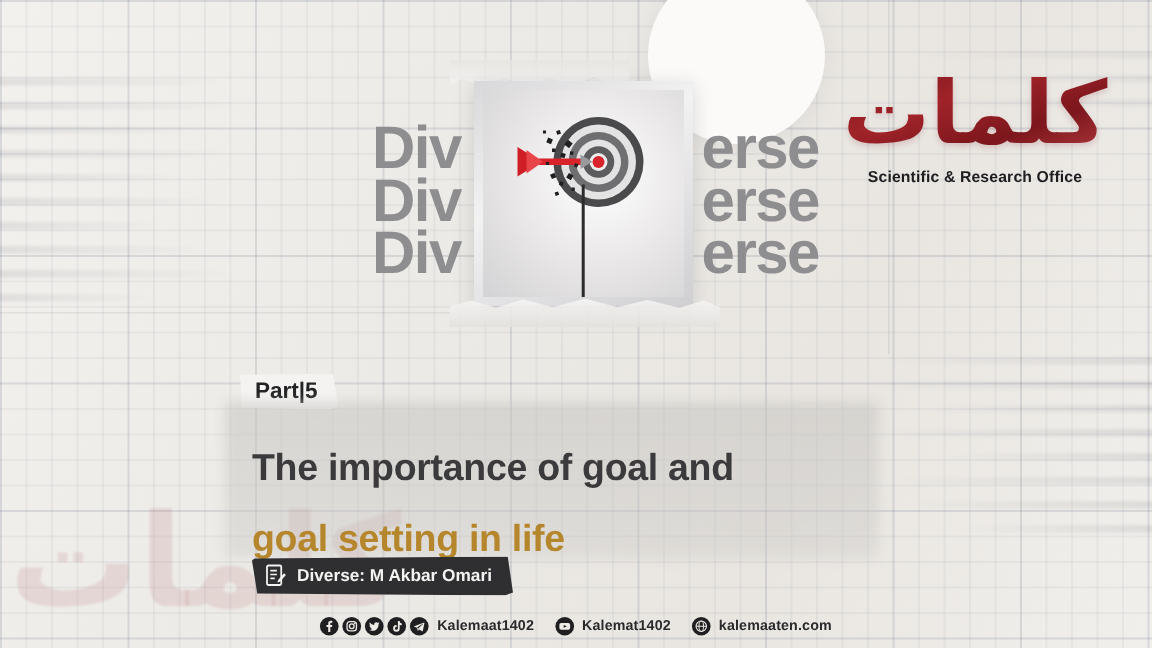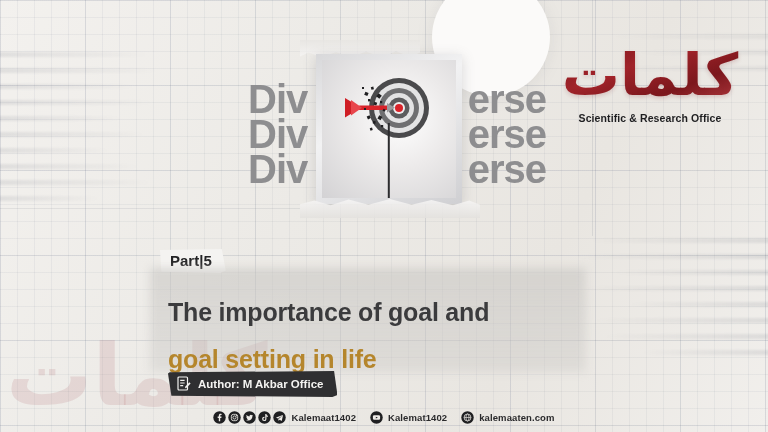--- a/index.html
+++ b/index.html
@@ -281,21 +281,21 @@
   </div>
 
   <div class="author">
     <svg width="14" height="15" viewBox="0 0 14 15">
       <rect x="1" y="1" width="9.5" height="13" rx="1" fill="none" stroke="#f4f3f1" stroke-width="1.2"></rect>
       <line x1="3.2" y1="4.4" x2="7.6" y2="4.4" stroke="#f4f3f1" stroke-width="1.1"></line>
       <line x1="3.2" y1="7" x2="7.6" y2="7" stroke="#f4f3f1" stroke-width="1.1"></line>
       <line x1="3.2" y1="9.6" x2="6.2" y2="9.6" stroke="#f4f3f1" stroke-width="1.1"></line>
       <path d="M8.4 10.6 L12.4 6.2 L13.6 7.4 L9.6 11.8 L7.9 12.3 Z" fill="#f4f3f1"></path>
     </svg>
-    <span>Author: M Akbar Office</span>
+    <span>Diverse: M Akbar Omari</span>
   </div>
 
   <div class="footer">
     <div class="f-group">
       <div class="f-icons">
         <svg class="si" width="13" height="13" viewBox="0 0 24 24">
           <circle cx="12" cy="12" r="11.5" fill="#1f1f21"></circle>
           <path d="M13.3 19v-6.2h2.1l.32-2.45H13.3V8.79c0-.71.2-1.19 1.21-1.19h1.3V5.41C15.58 5.38 14.81 5.3 13.9 5.3c-1.88 0-3.17 1.15-3.17 3.26v1.79H8.6v2.45h2.13V19z" fill="#efece8"></path>
         </svg>
         <svg class="si" width="13" height="13" viewBox="0 0 24 24">

